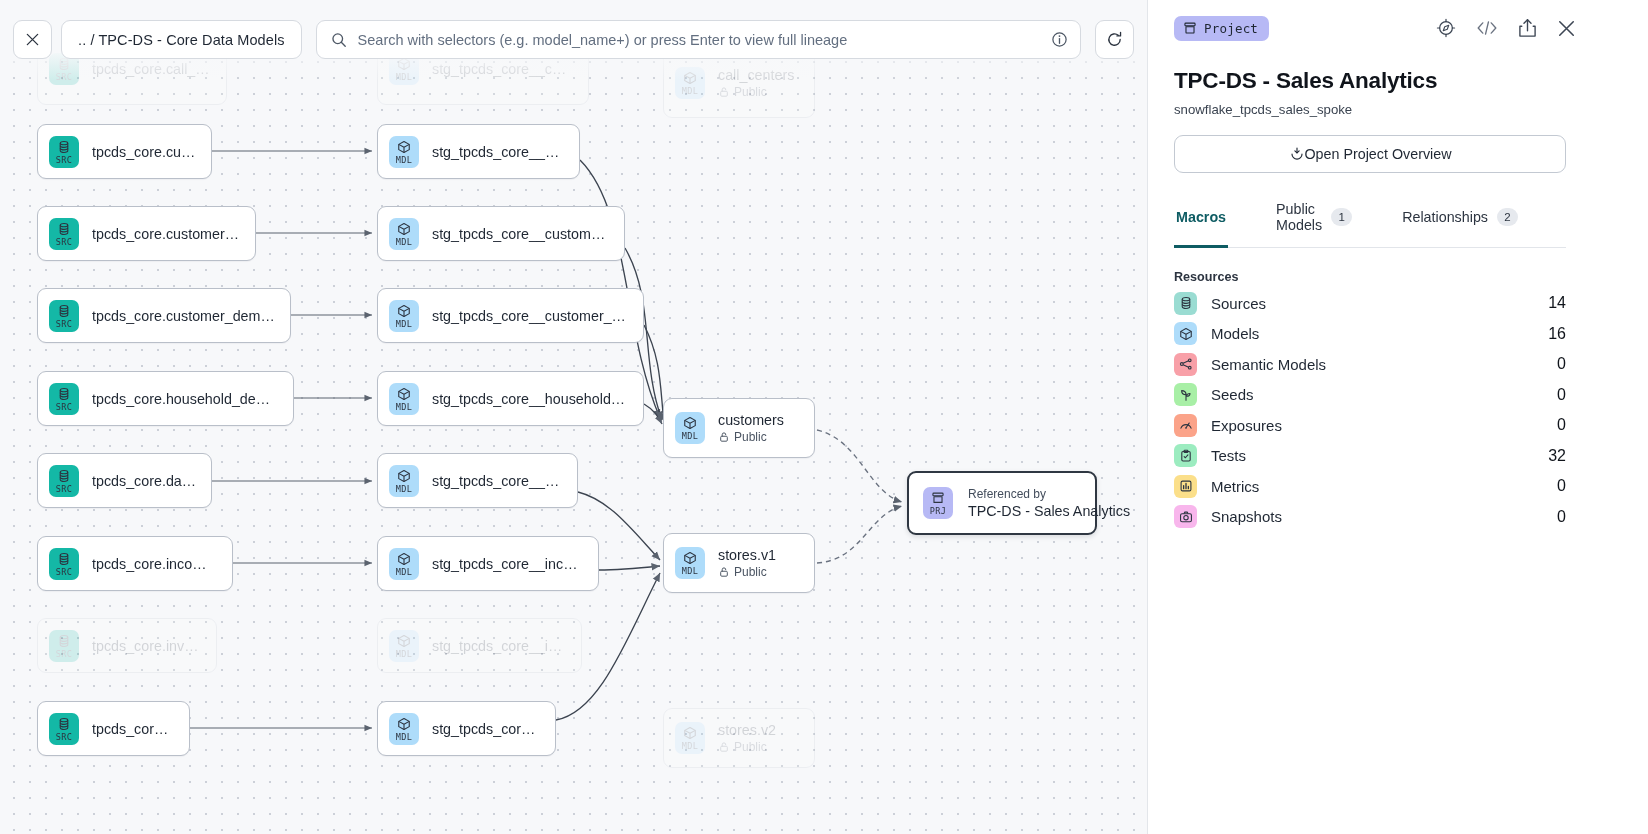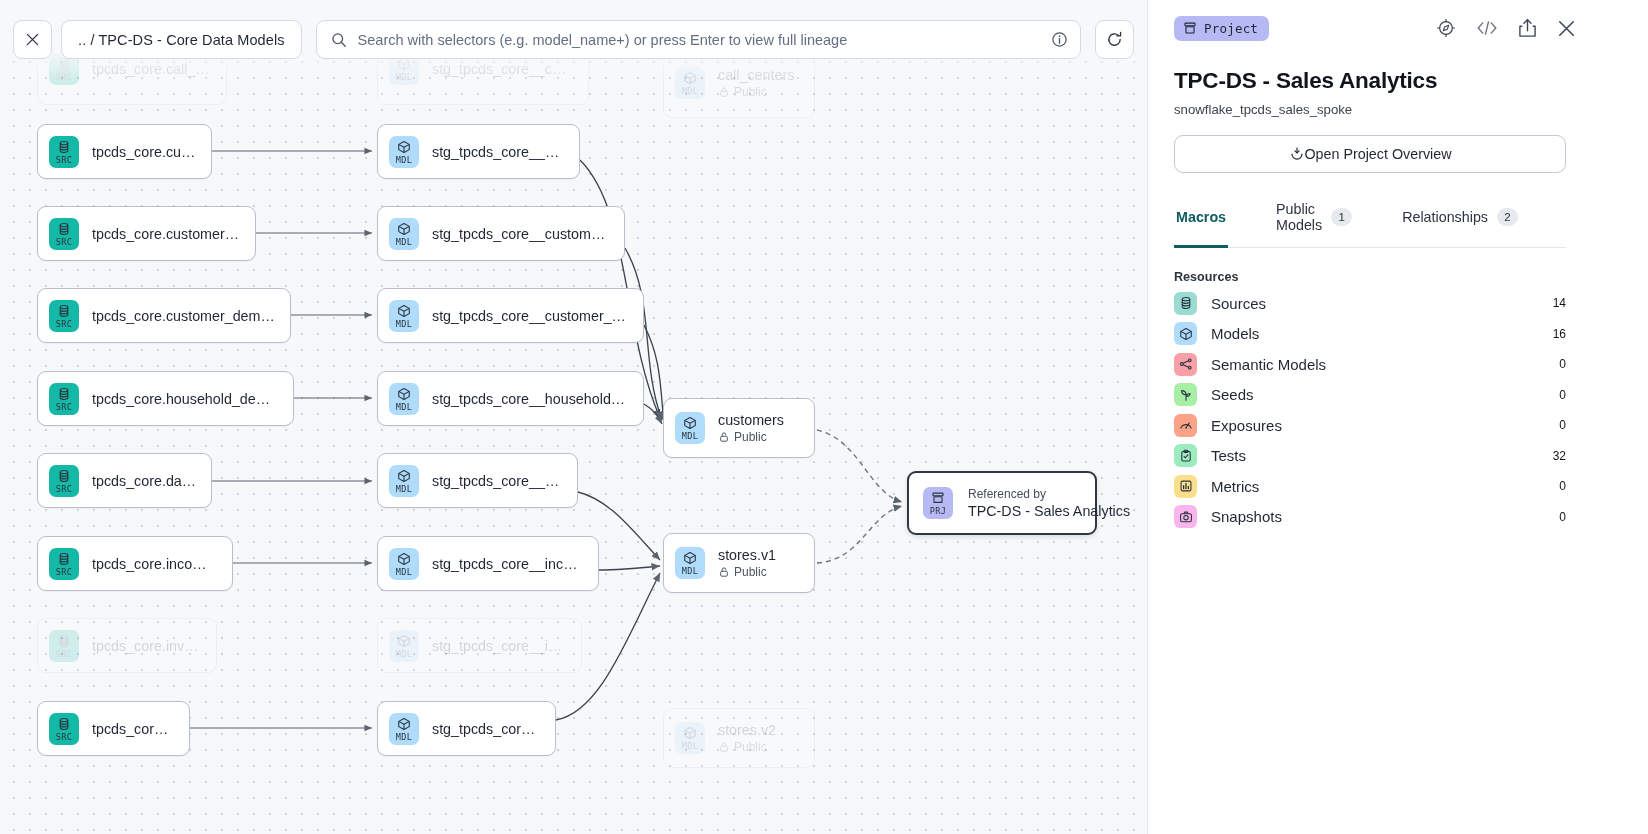--- a/index.html
+++ b/index.html
@@ -141,21 +141,21 @@
 
   #resources-head { font-size: 12.6px; font-weight: bold; color: #2c3440; padding: 22px 10px 4px 10px; }
   .res-row {
     display: flex; align-items: center; height: 30.5px; padding: 0 10px; cursor: pointer;
   }
   .res-icon {
     width: 23px; height: 23px; border-radius: 6px; flex: 0 0 23px;
     display: flex; align-items: center; justify-content: center; color: #2c3440;
   }
   .res-label { margin-left: 14px; font-size: 15px; color: #1f2733; flex: 1; }
-  .res-value { font-size: 12px; color: #10141b; }
+  .res-value { font-size: 16px; color: #10141b; }
 </style>
 </head>
 <body>
 
 <div id="app">
 
   <div id="canvas-pane">
 
     <svg class="edges">
       <defs>

